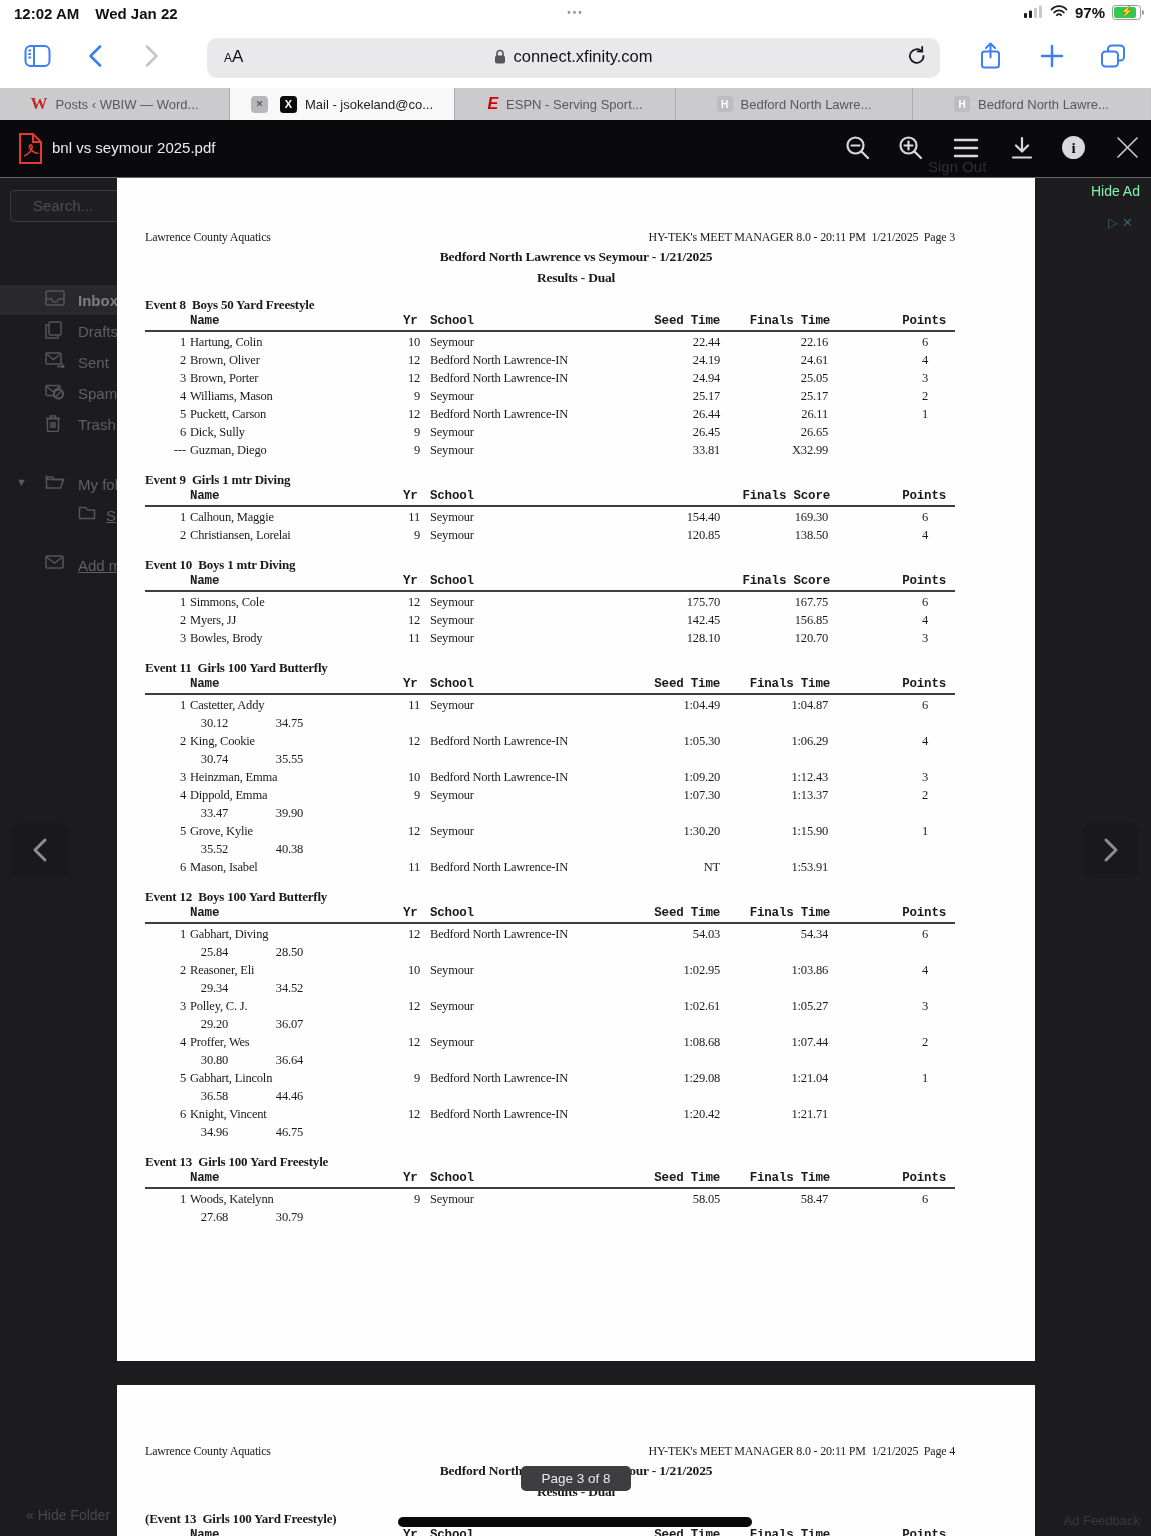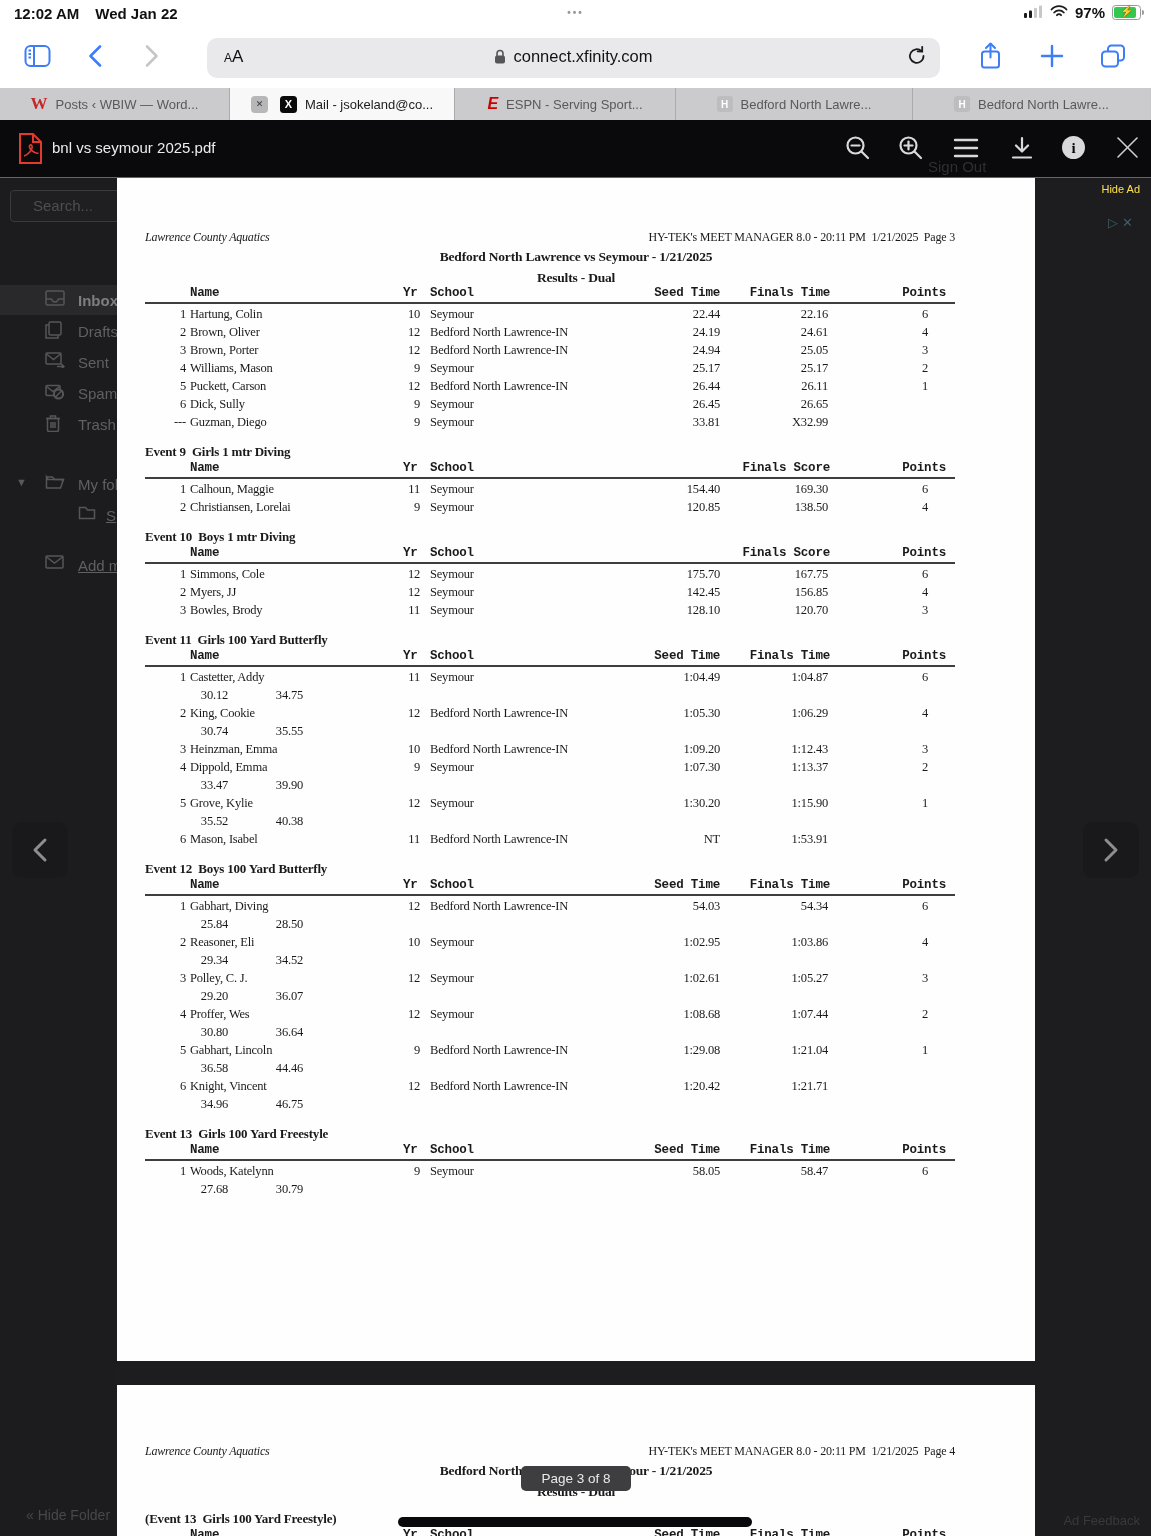--- a/index.html
+++ b/index.html
@@ -55,31 +55,31 @@
   #searchbox{position:absolute;left:10px;top:13px;width:120px;height:30px;border:1px solid #3A3A3C;
              border-radius:4px;background:#1F1F21;color:#4E4E50;font-size:15px;line-height:30px;padding-left:22px;box-sizing:content-box;}
   .sb-row{position:absolute;left:0;width:130px;height:30px;display:flex;align-items:center;color:#606062;font-size:15px;}
   .sb-row .ic{position:absolute;left:45px;top:5px;}
   .sb-row .lbl{position:absolute;left:78px;white-space:nowrap;}
   .sb-row.selected{background:#29292B;color:#7E7E80;font-weight:700;}
   .sb-caret{position:absolute;left:16px;top:7px;color:#59595B;font-size:11px;}
   .underlined{text-decoration:underline;}
   #hide-folders{position:absolute;left:26px;top:1330px;color:#48484A;font-size:14px;white-space:nowrap;}
   
-  #hide-ad{position:absolute;right:11px;top:63px;color:#fde047;font-size:11px;z-index:6;}
+  #hide-ad{position:absolute;right:11px;top:63px;color:#86efac;font-size:14px;z-index:6;}
   #adchoices{position:absolute;right:14px;top:95px;color:#3E5E6A;font-size:13px;letter-spacing:4px;z-index:6;}
   #ad-feedback{position:absolute;right:11px;top:1393px;color:#39393B;font-size:13px;z-index:6;}
   
   .page{position:absolute;left:117px;width:918px;background:#FEFEFE;z-index:10;
         font-family:"Liberation Serif",serif;color:#1a1a1a;letter-spacing:-0.2px;}
   #page3{top:57px;height:1184px;}
   #page4{top:1265px;height:170px;}
   .doc-head{position:relative;height:16px;padding:0 80px 0 28px;font-size:12px;}
   #page3 .doc-head{padding-top:53px;} #page4 .doc-head{padding-top:59px;}
-  .doc-head .org{position:absolute;left:28px;white-space:pre;font-style:italic;}
+  .doc-head .org{position:absolute;left:28px;white-space:pre;}
   .doc-head .meta{position:absolute;right:80px;white-space:pre;}
   .doc-title{text-align:center;font-weight:700;font-size:13.5px;margin-top:3px;white-space:pre;}
   .doc-subtitle{text-align:center;font-weight:700;font-size:13.5px;margin-top:5px;white-space:pre;}
   .events{margin-left:28px;width:810px;font-size:12.5px;}
   .event-title{font-weight:700;font-size:13px;margin:11px 0 1px 0;white-space:pre;}
   .thead{position:relative;height:16px;border-bottom:2px solid #3E3E40;font-weight:700;margin-bottom:3px;}
   .thead span{position:absolute;white-space:pre;font-family:Liberation Mono, monospace;}
   .h-name{left:45px;} .h-yr{left:258px;} .h-school{left:285px;}
   .h-seed{left:425px;width:150px;text-align:right;}
   .h-finals{left:535px;width:150px;text-align:right;}
@@ -360,20 +360,21 @@
     <span id="ad-feedback">Ad Feedback</span>
 
     <div class="page" id="page3">
       <div class="doc-head">
         <span class="org">Lawrence County Aquatics</span>
         <span class="meta">HY-TEK's MEET MANAGER 8.0 - 20:11 PM  1/21/2025  Page 3</span>
       </div>
       <div class="doc-title">Bedford North Lawrence vs Seymour - 1/21/2025</div>
       <div class="doc-subtitle">Results - Dual</div>
       <div class="events">
+          <div class="event-title">Event 8  Boys 50 Yard Freestyle</div>
           <div class="thead">
             <span class="h-name">Name</span>
             <span class="h-yr">Yr</span>
             <span class="h-school">School</span>
             <span class="h-seed">Seed Time</span>
             <span class="h-finals">Finals Time</span>
             <span class="h-points">Points</span>
           </div>
           <div class="row">
             <span class="c-place">1</span>

